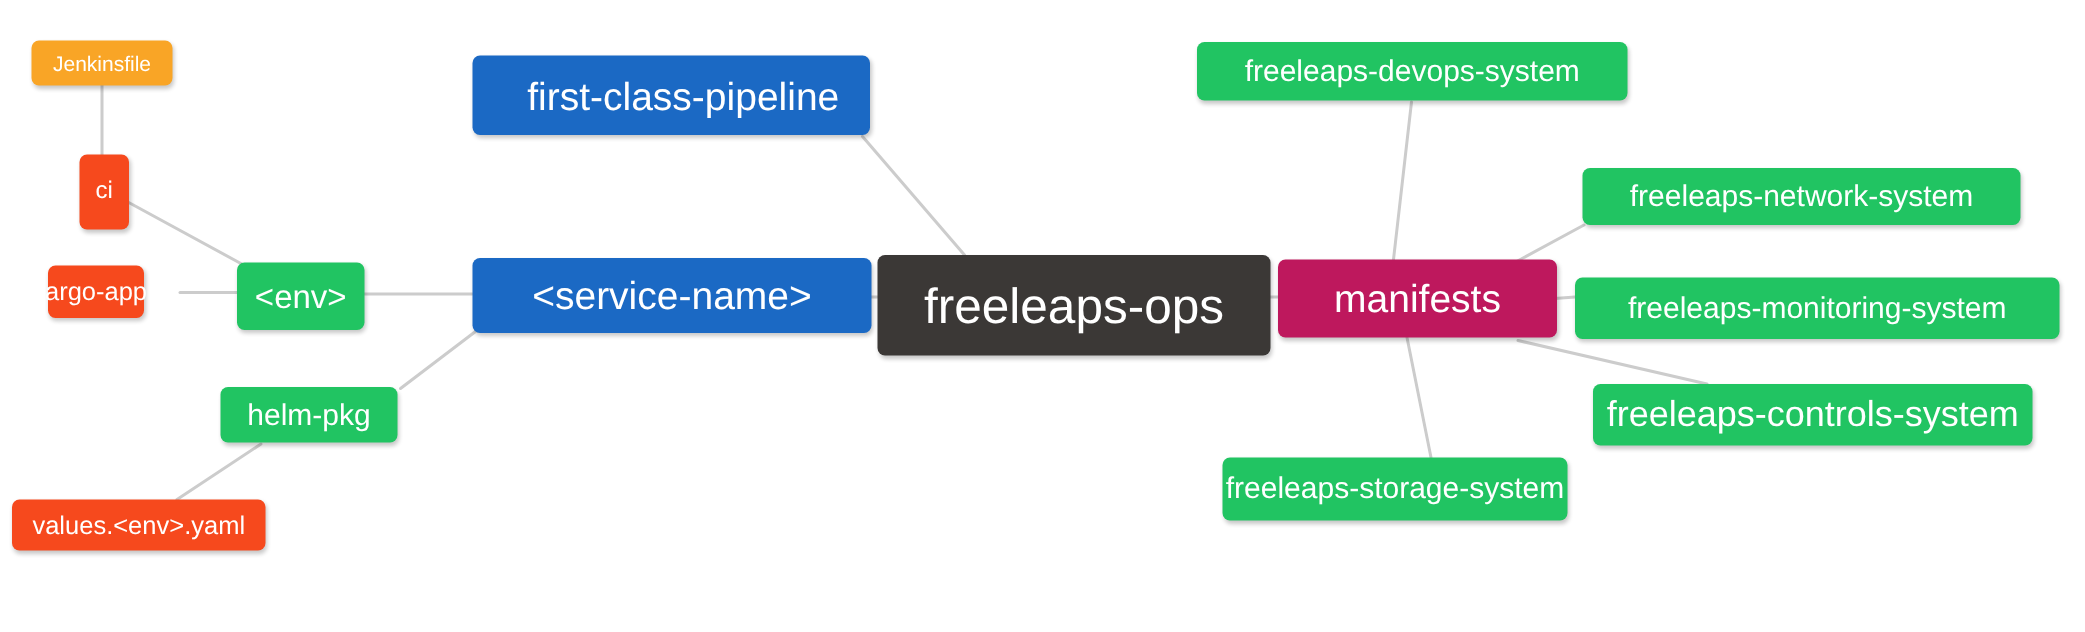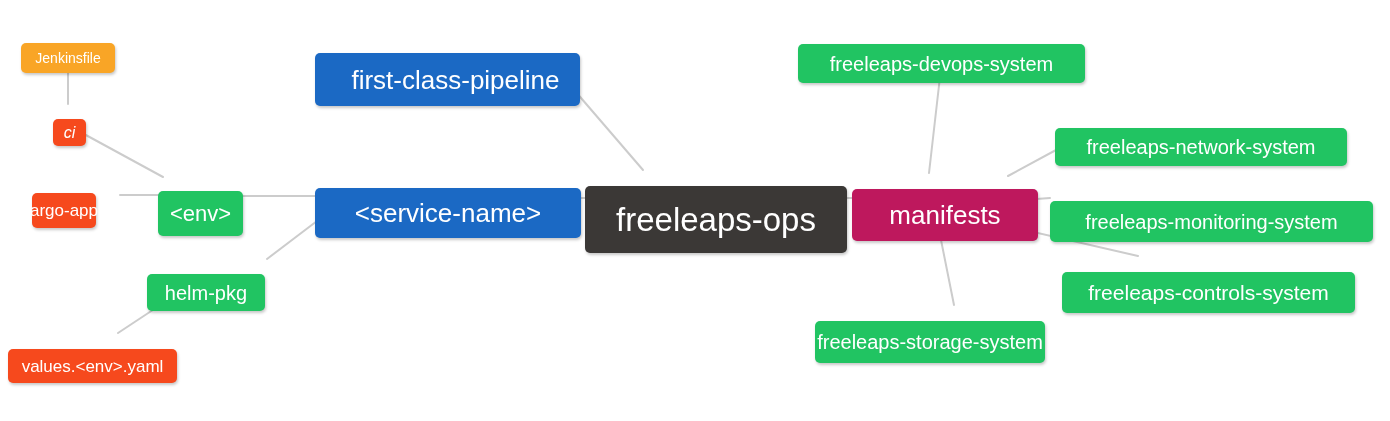--- a/index.html
+++ b/index.html
@@ -29,21 +29,20 @@
     align-items: center;
     justify-content: center;
     box-sizing: border-box;
     color: #ffffff;
     border-radius: 5px;
     white-space: nowrap;
     cursor: pointer;
     box-shadow: 1px 2px 3px rgba(0,0,0,0.22);
     user-select: none;
     line-height: 1;
-    margin-top: 16px;
   }
 </style>
 </head>
 <body>
 
 <div class="canvas">
   <svg class="edge-layer" width="1390" height="421" viewBox="0 0 1390 421" xmlns="http://www.w3.org/2000/svg">
       <line x1="68" y1="57" x2="68" y2="104" stroke="#cccccc" stroke-width="2" stroke-linecap="round"></line>
       <line x1="84" y1="134" x2="163" y2="177" stroke="#cccccc" stroke-width="2" stroke-linecap="round"></line>
       <line x1="120" y1="195" x2="158" y2="195" stroke="#cccccc" stroke-width="2" stroke-linecap="round"></line>
@@ -54,28 +53,28 @@
       <line x1="563" y1="198" x2="585" y2="198" stroke="#cccccc" stroke-width="2" stroke-linecap="round"></line>
       <line x1="847" y1="198" x2="852" y2="198" stroke="#cccccc" stroke-width="2" stroke-linecap="round"></line>
       <line x1="929" y1="173" x2="941" y2="68" stroke="#cccccc" stroke-width="2" stroke-linecap="round"></line>
       <line x1="1008" y1="176" x2="1056" y2="150" stroke="#cccccc" stroke-width="2" stroke-linecap="round"></line>
       <line x1="1010" y1="201" x2="1050" y2="198" stroke="#cccccc" stroke-width="2" stroke-linecap="round"></line>
       <line x1="1012" y1="227" x2="1138" y2="256" stroke="#cccccc" stroke-width="2" stroke-linecap="round"></line>
       <line x1="938" y1="225" x2="954" y2="305" stroke="#cccccc" stroke-width="2" stroke-linecap="round"></line>
     </svg>
   <div>
       <div class="node" style="left: 21px; top: 27px; width: 94px; height: 30px; font-size: 14px; background: rgb(249, 165, 38); color: rgb(255, 255, 255);">Jenkinsfile</div>
-      <div class="node" style="left: 53px; top: 103px; width: 33px; height: 27px; font-size: 16px; background: rgb(246, 73, 29); color: rgb(255, 255, 255); font-style: italic;">ci</div>
+      <div class="node" style="left: 53px; top: 103px; width: 33px; height: 50px; font-size: 16px; background: rgb(246, 73, 29); color: rgb(255, 255, 255);">ci</div>
       <div class="node" style="left: 32px; top: 177px; width: 64px; height: 35px; font-size: 17px; background: rgb(246, 73, 29); color: rgb(255, 255, 255);">argo-app</div>
       <div class="node" style="left: 158px; top: 175px; width: 85px; height: 45px; font-size: 22px; background: rgb(33, 196, 98); color: rgb(255, 255, 255);">&lt;env&gt;</div>
       <div class="node" style="left: 147px; top: 258px; width: 118px; height: 37px; font-size: 20px; background: rgb(33, 196, 98); color: rgb(255, 255, 255);">helm-pkg</div>
       <div class="node" style="left: 8px; top: 333px; width: 169px; height: 34px; font-size: 17px; background: rgb(246, 73, 29); color: rgb(255, 255, 255);">values.&lt;env&gt;.yaml</div>
       <div class="node" style="left: 315px; top: 37px; width: 265px; height: 53px; font-size: 26px; background: rgb(27, 105, 196); color: rgb(255, 255, 255); padding-left: 16px;">first-class-pipeline</div>
       <div class="node" style="left: 315px; top: 172px; width: 266px; height: 50px; font-size: 26px; background: rgb(27, 105, 196); color: rgb(255, 255, 255);">&lt;service-name&gt;</div>
       <div class="node" style="left: 585px; top: 170px; width: 262px; height: 67px; font-size: 33px; background: rgb(59, 56, 54); color: rgb(255, 255, 255);">freeleaps-ops</div>
       <div class="node" style="left: 852px; top: 173px; width: 186px; height: 52px; font-size: 26px; background: #be185d; color: rgb(255, 255, 255);">manifests</div>
       <div class="node" style="left: 798px; top: 28px; width: 287px; height: 39px; font-size: 20px; background: rgb(33, 196, 98); color: rgb(255, 255, 255);">freeleaps-devops-system</div>
       <div class="node" style="left: 1055px; top: 112px; width: 292px; height: 38px; font-size: 20px; background: rgb(33, 196, 98); color: rgb(255, 255, 255);">freeleaps-network-system</div>
       <div class="node" style="left: 1050px; top: 185px; width: 323px; height: 41px; font-size: 20px; background: rgb(33, 196, 98); color: rgb(255, 255, 255);">freeleaps-monitoring-system</div>
-      <div class="node" style="left: 1062px; top: 256px; width: 293px; height: 41px; font-size: 21px; background: rgb(33, 196, 98); color: rgb(255, 255, 255);">freeleaps-controls-system</div>
+      <div class="node" style="left: 1062px; top: 256px; width: 293px; height: 41px; font-size: 24px; background: rgb(33, 196, 98); color: rgb(255, 255, 255);">freeleaps-controls-system</div>
       <div class="node" style="left: 815px; top: 305px; width: 230px; height: 42px; font-size: 20px; background: rgb(33, 196, 98); color: rgb(255, 255, 255);">freeleaps-storage-system</div>
     </div>
 </div>
 
 </body></html>

